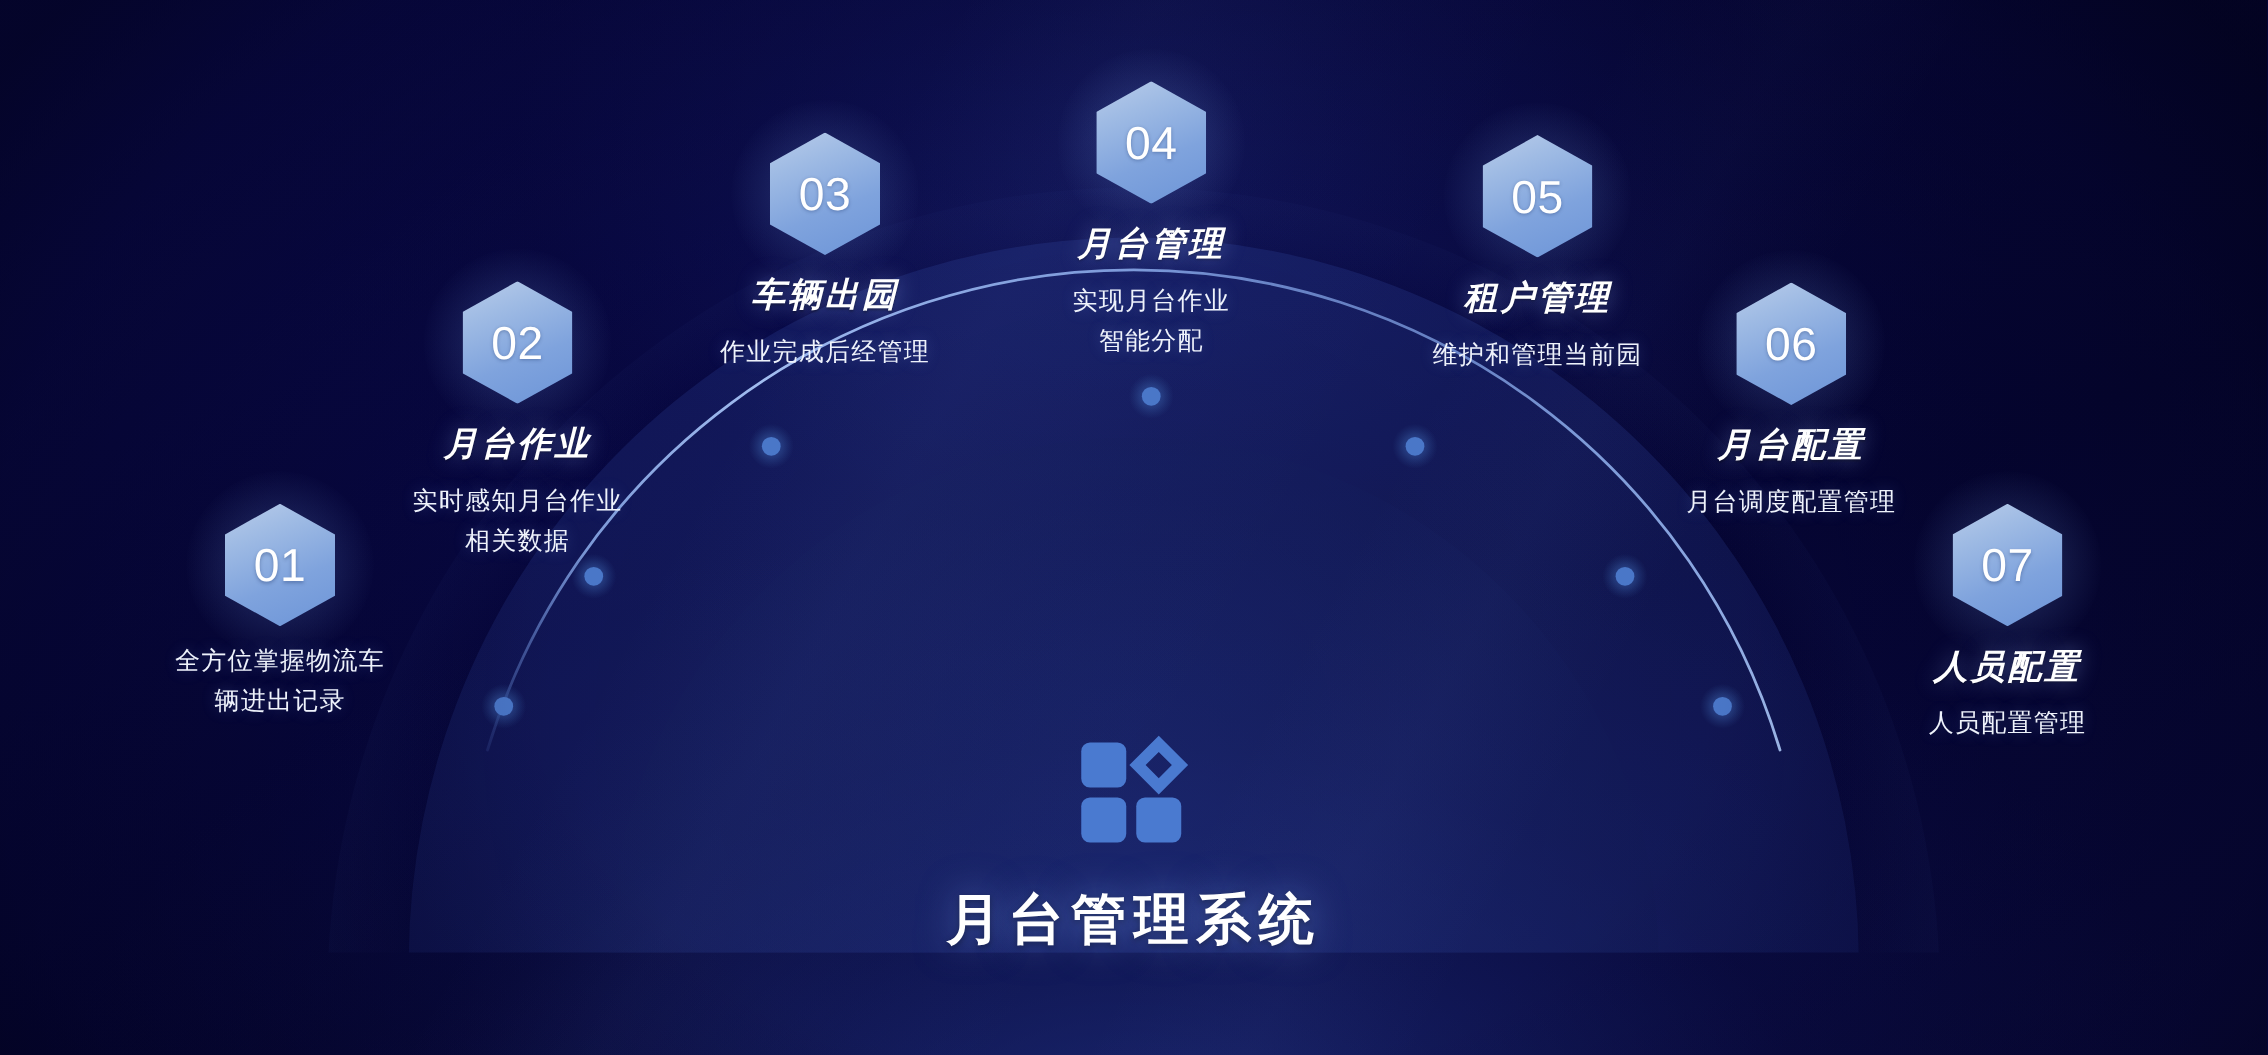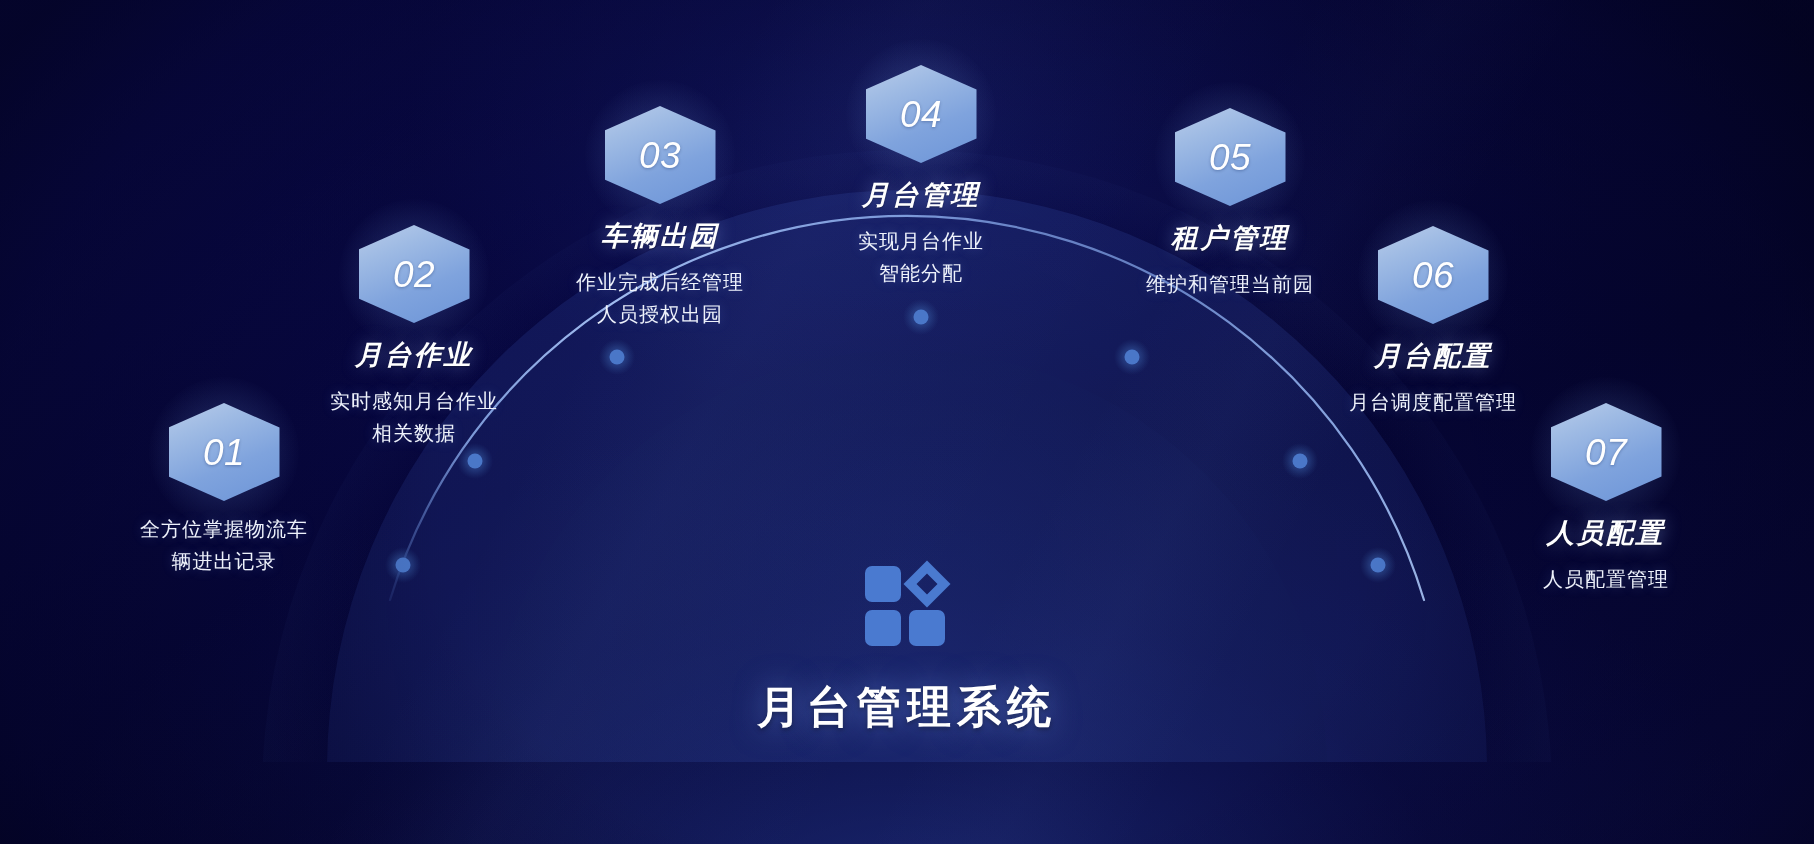--- a/index.html
+++ b/index.html
@@ -78,24 +78,23 @@
 
   
   .node {
     position: absolute;
     width: 360px;
     text-align: center;
     transform: translateX(-50%);
   }
   .hex-wrap {
     position: relative;
-    width: 111px;
+    width: 88px;
     height: 98px;
     margin: 0 auto;
-    font-style: italic;
   }
   .hex-glow {
     position: absolute;
     left: 50%; top: 50%;
     width: 150px; height: 150px;
     transform: translate(-50%,-50%);
     border-radius: 50%;
     background: radial-gradient(circle, rgba(126,160,230,0.30) 0%, rgba(110,146,220,0.12) 45%, rgba(100,140,220,0) 72%);
   }
   .hex {
@@ -238,21 +237,20 @@
       <div class="node" style="left: 660px; top: 106px;">
         <div class="hex-wrap">
        <div class="hex-glow"></div>
        <div class="hex">
          <span class="hex-num">03</span>
        </div>
      </div>
      <div class="node-title">车辆出园</div>
      <div class="node-desc">
           <div>作业完成后经管理</div>
-          <div>人员授权出园</div>
         </div>
       </div>
       <div class="node" style="left: 921px; top: 65px;">
         <div class="hex-wrap">
        <div class="hex-glow"></div>
        <div class="hex">
          <span class="hex-num">04</span>
        </div>
      </div>
      <div class="node-title">月台管理</div>
@@ -292,21 +290,21 @@
          <span class="hex-num">07</span>
        </div>
      </div>
      <div class="node-title">人员配置</div>
      <div class="node-desc">
           <div>人员配置管理</div>
         </div>
       </div>
     </div>
 
-  <div class="brand" style="top:560px;">
+  <div class="brand" style="top:588px;">
     <div class="brand-logo">
       <svg viewBox="0 0 92 92" width="92" height="92">
         <rect x="4" y="6" width="36" height="36" rx="7" fill="#4a7ad0"></rect>
         <rect x="4" y="50" width="36" height="36" rx="7" fill="#4a7ad0"></rect>
         <rect x="48" y="50" width="36" height="36" rx="7" fill="#4a7ad0"></rect>
         <path d="M 66 0.5 L 89.5 24 L 66 47.5 L 42.5 24 Z
                  M 66 13.5 L 55.5 24 L 66 34.5 L 76.5 24 Z" fill="#4a7ad0" fill-rule="evenodd"></path>
       </svg>
     </div>
     <div class="brand-title">月台管理系统</div>

